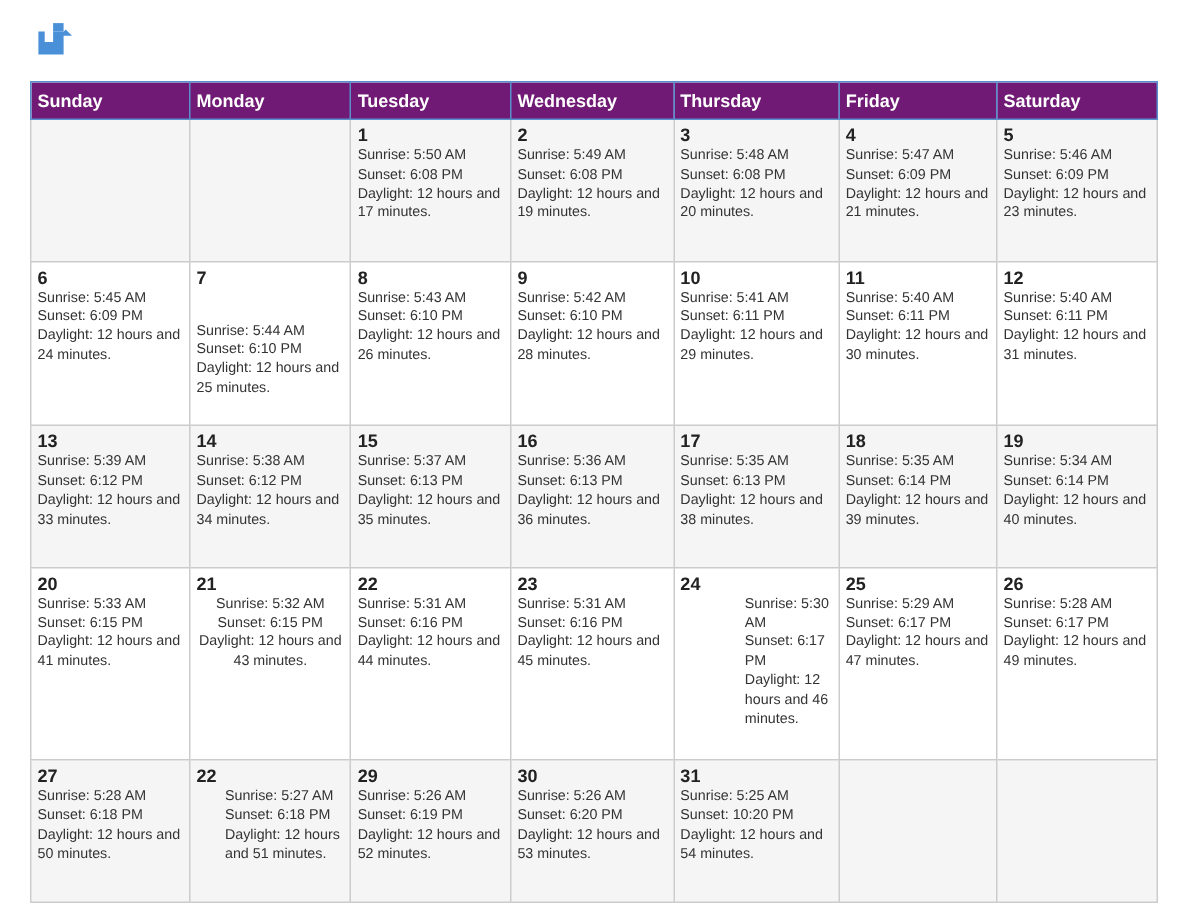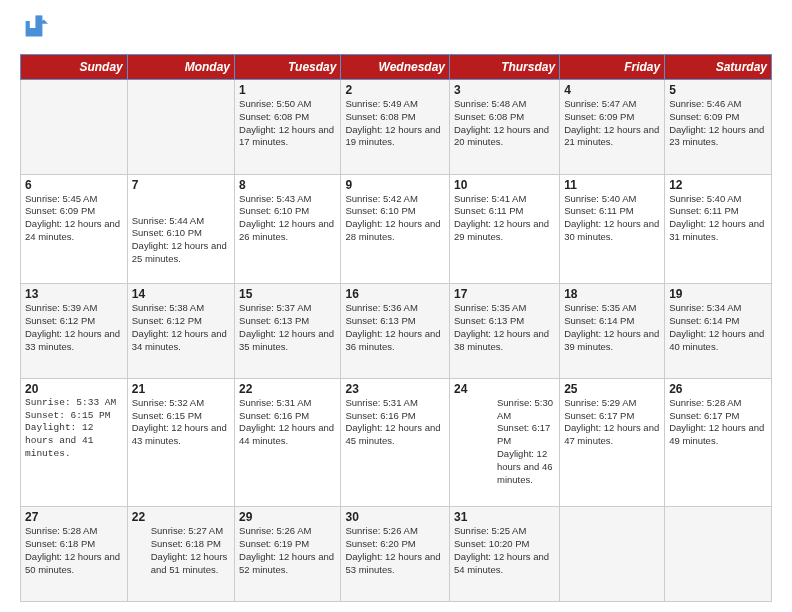--- a/index.html
+++ b/index.html
@@ -59,28 +59,27 @@
       flex: 1;
       display: flex;
       flex-direction: column;
     }
     table {
       width: 100%;
       border-collapse: collapse;
       flex: 1;
     }
     thead tr th {
-      background-color: #b91c1c;
+      background-color: #701a75;
       color: #fff;
       font-size: 12px;
       font-weight: bold;
       padding: 5px 4px;
-      text-align: right;
+      text-align: left;
       border: 1px solid #5a8fcd;
-      font-style: italic;
     }
     tbody tr td {
       border: 1px solid #ccc;
       vertical-align: top;
       padding: 3px 4px;
       font-size: 10px;
       color: #333;
       width: 113px;
       min-height: 70px;
       height: 82px;
@@ -261,27 +260,27 @@
             <td>
               <span class="day-num">19</span>
               <div class="day-info" style="white-space: pre-line;">Sunrise: 5:34 AM
 Sunset: 6:14 PM
 Daylight: 12 hours and 40 minutes.</div>
             </td>
           </tr>
           <tr>
             <td>
               <span class="day-num">20</span>
-              <div class="day-info" style="white-space: pre-line; font-family: Liberation Mono, monospace;">Sunrise: 5:33 AM
+              <div class="day-info" style="white-space: pre-line;">Sunrise: 5:33 AM
 Sunset: 6:15 PM
 Daylight: 12 hours and 41 minutes.</div>
             </td>
             <td>
               <span class="day-num">21</span>
-              <div class="day-info" style="white-space: pre-line;">Sunrise: 5:32 AM
+              <div class="day-info" style="white-space: pre-line; text-align: center;">Sunrise: 5:32 AM
 Sunset: 6:15 PM
 Daylight: 12 hours and 43 minutes.</div>
             </td>
             <td>
               <span class="day-num">22</span>
               <div class="day-info" style="white-space: pre-line;">Sunrise: 5:31 AM
 Sunset: 6:16 PM
 Daylight: 12 hours and 44 minutes.</div>
             </td>
             <td>

